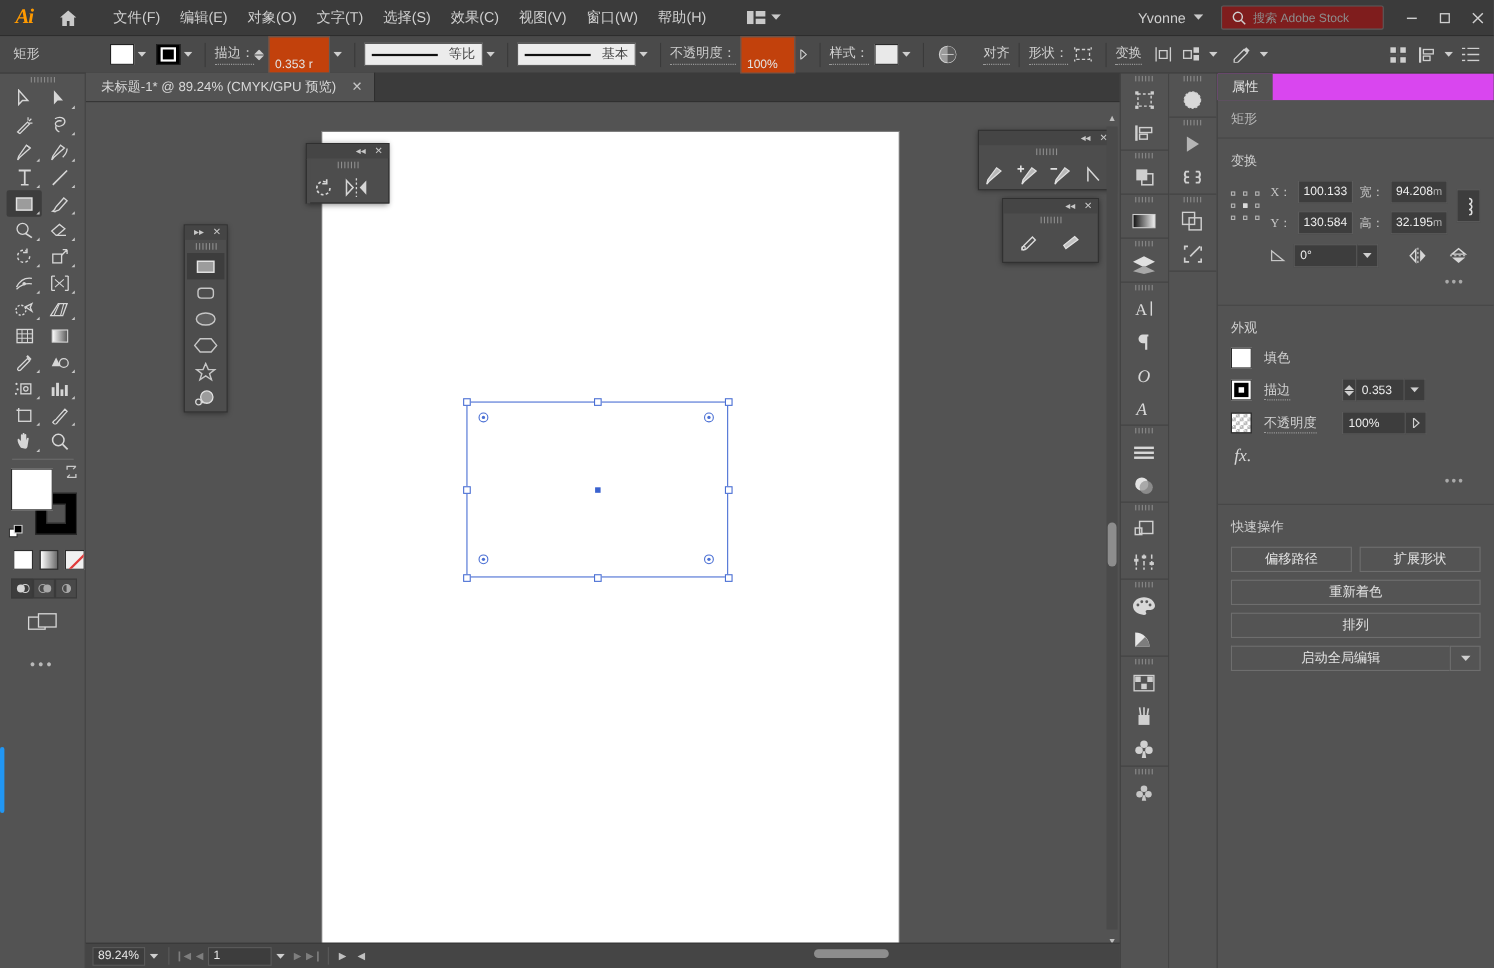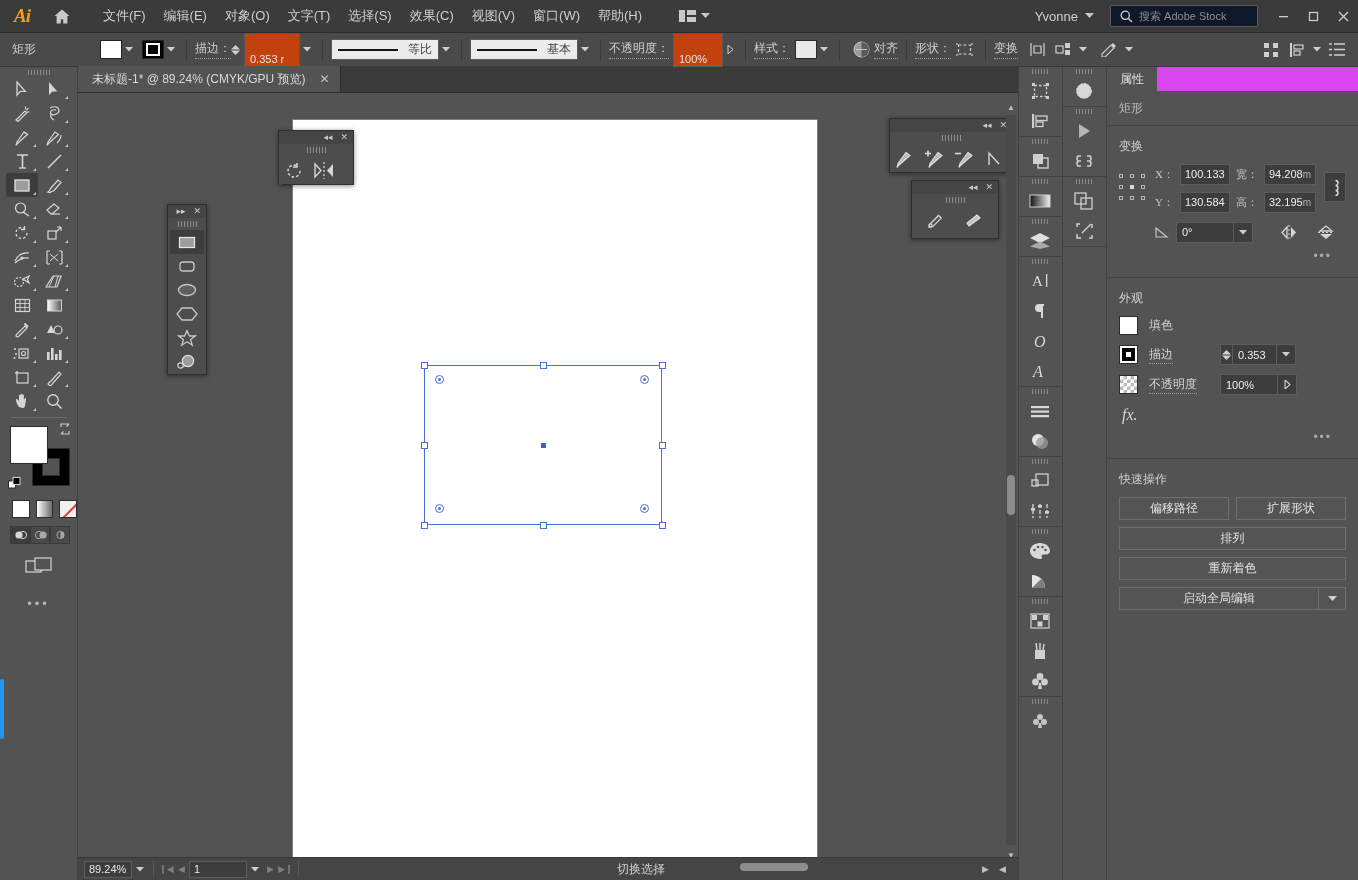--- a/index.html
+++ b/index.html
@@ -25,21 +25,21 @@
     font-family:"Liberation Serif",serif; letter-spacing:-1px;
   }
   .home-btn{ width:36px;height:33px;display:flex;align-items:center;justify-content:center;}
   .menu-items{ display:flex; align-items:flex-end; margin-left:14px; }
   .menu-item{ padding:4px 9px; font-size:13px; color:#cfcfcf; white-space:nowrap; }
   .ws-switch{ margin-left:22px; display:flex; align-items:center; gap:5px; padding:3px 6px;}
   .spacer{ flex:1; }
   .user-name{ font-size:13px; color:#cfcfcf; display:flex; align-items:center; gap:7px; padding-right:6px;}
   .search-box{
     display:flex; align-items:center; gap:6px; height:22px;
-    background:#0f172a; border:1px solid #5c5c5c; border-radius:2px;
+    background:#7f1d1d; border:1px solid #5c5c5c; border-radius:2px;
     padding:0 9px; margin:0 10px; min-width:148px;
   }
   .search-box .ph{ font-size:11px; color:#8d8d8d; }
   .wbtns{ display:flex; align-items:center; }
   .wbtn{ width:30px;height:33px;display:flex;align-items:center;justify-content:center;color:#cfcfcf;}
 
   
   .controlbar{
     position:absolute; left:0; top:33px; width:1358px; height:34px;
     background:#4a4a4a; display:flex; align-items:center;
@@ -415,21 +415,21 @@
     </div>
 
     <div class="cb-sep"></div>
     <div class="icon-btn">
       <svg width="17" height="17" viewBox="0 0 17 17">
           <circle cx="8.5" cy="8.5" r="7.5" fill="#9b9b9b" stroke="#d0d0d0"></circle>
           <path d="M8.5 1a7.5 7.5 0 0 1 0 15z" fill="#5a5a5a"></path>
           <path d="M3 8.5h11" stroke="#d8d8d8" stroke-width="0.8"></path>
         </svg>
     </div>
-    <div class="cb-label dotted" style="margin-left:0">对齐</div>
+    <div class="cb-label dotted" style="margin-left:20px">对齐</div>
     <div class="cb-sep"></div>
     <div class="cb-label dotted">形状：</div>
     <div class="icon-btn">
       <svg width="17" height="15" viewBox="0 0 17 15">
           <rect x="2.5" y="3" width="12" height="9" fill="none" stroke="#cfcfcf" stroke-width="1.2" stroke-dasharray="3 2"></rect>
           <path d="M1 1v2M16 1v2M1 12v2M16 12v2" stroke="#cfcfcf" stroke-width="1.2"></path>
         </svg>
     </div>
     <div class="cb-sep"></div>
     <div class="cb-label dotted">变换</div>
@@ -1366,22 +1366,22 @@
       <div class="fx">fx.</div>
       <div class="dots-right">•••</div>
     </div>
     <div class="prop-divider"></div>
 
     <div class="prop-sec">
       <div class="sec-title">快速操作</div>
       <div class="qa-grid">
         <div class="qa-btn">偏移路径</div>
         <div class="qa-btn">扩展形状</div>
+        <div class="qa-btn qa-full">重新着色</div>
         <div class="qa-btn qa-full">排列</div>
-        <div class="qa-btn qa-full">重新着色</div>
         <div class="qa-split">
           <div class="qa-btn">启动全局编辑</div>
           <div class="qa-caret">
             <svg width="9" height="6" viewBox="0 0 9 6">
                 <path d="M0 0 4.5 5 9 0z" fill="#cfcfcf"></path>
               </svg>
           </div>
         </div>
       </div>
     </div>
@@ -1399,21 +1399,20 @@
     <div class="navbtn dim">◀</div>
     <div class="pagefield">1</div>
     <div class="sb-caret">
       <svg width="8" height="5" viewBox="0 0 8 5">
           <path d="M0 0 4 4.5 8 0z" fill="#cfcfcf"></path>
         </svg>
     </div>
     <div class="navbtn dim">▶</div>
     <div class="navbtn dim">▶❙</div>
     <div class="sb-sep"></div>
-    <div class="sb-status">切换选择</div>
     <div class="sb-right">
       <div class="navbtn">▶</div>
       <div class="navbtn">◀</div>
     </div>
   </div>
   <div class="canvas-hscroll">
     <div class="thumb"></div>
   </div>
 
 </div>

